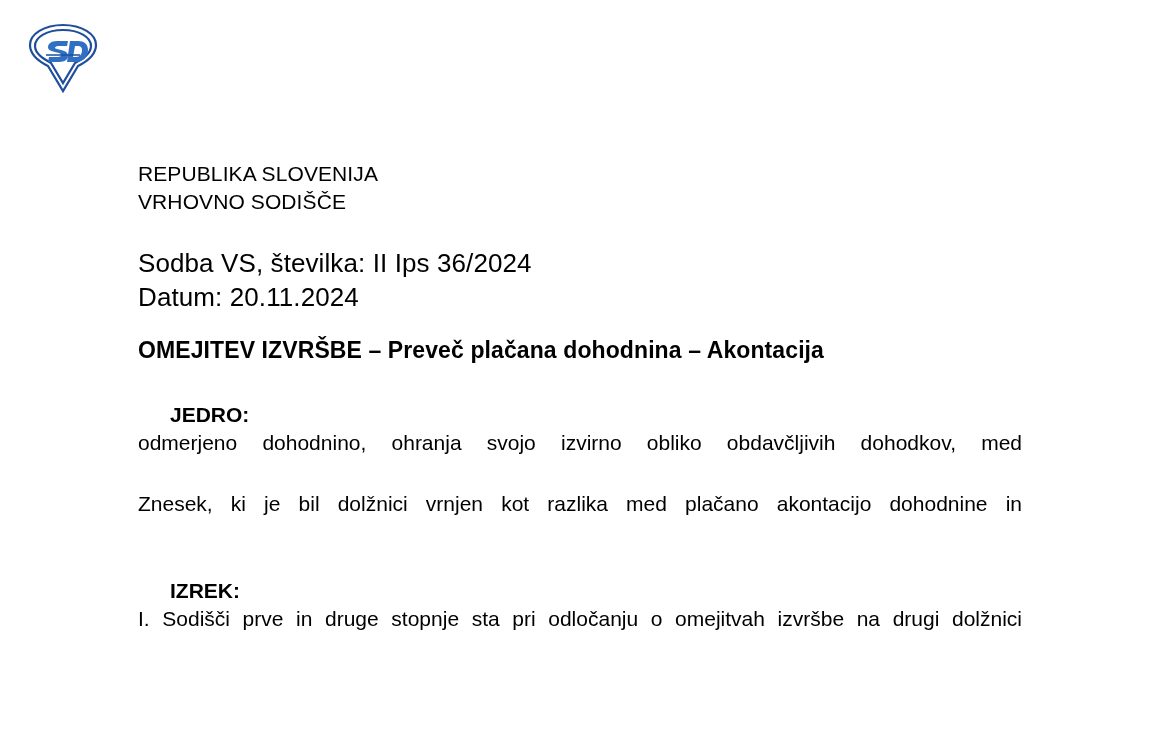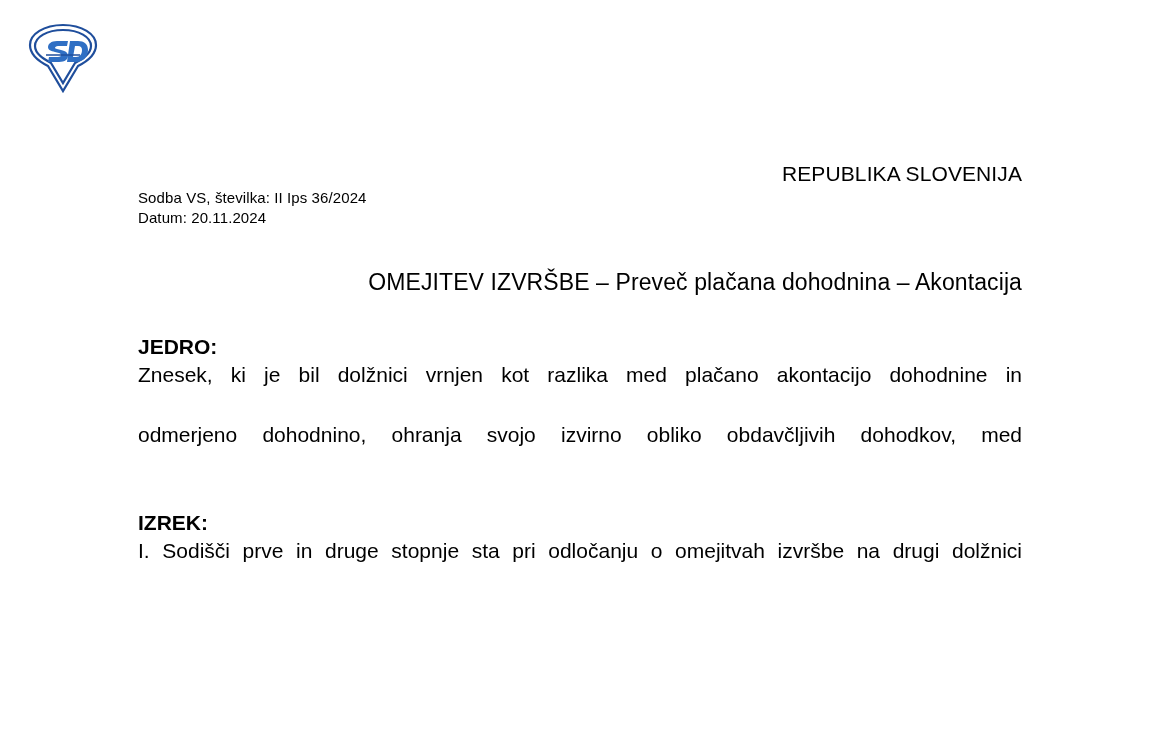--- a/index.html
+++ b/index.html
@@ -30,48 +30,49 @@
     position: absolute;
     left: 138px;
     top: 160px;
     width: 884px;
   }
 
   .org-block {
     font-size: 21px;
     line-height: 1.33;
     letter-spacing: 0.1px;
-    text-align: right;
   }
 
   .meta-block {
-    font-size: 15px;
+    margin-top: 30px;
+    font-size: 26px;
     line-height: 1.33;
     letter-spacing: 0.1px;
   }
 
   .title {
-    margin-top: 39px;
+    margin-top: 20px;
     font-size: 23px;
-    font-weight: normal;
+    font-weight: bold;
     line-height: 1.38;
-    text-align: right;
+    text-align: left;
     letter-spacing: 0.1px;
   }
   .title .first-line {
     display: block;
   }
 
   .section {
     margin-top: 34px;
   }
   .section-heading {
     font-size: 21px;
     font-weight: bold;
     line-height: 1.3;
+    margin-left: 32px;
   }
   .section-body {
     font-size: 21px;
     line-height: 1.44;
     text-align: justify;
     text-justify: inter-word;
   }
 
   
   .jline {
@@ -104,36 +105,37 @@
       <path d="M46 19 l-3 21 h9 c7 0 12 -5 12 -12 0 -6 -4 -9 -10 -9 z m5 5 h3 c3 0 4 2 4 4 0 4 -2 7 -6 7 h-3 z"></path>
     </g>
     <path d="M22 33 h34" stroke="#1f4e9c" stroke-width="1.6" fill="none"></path>
   </svg>
 </div>
 
 <div class="doc">
 
   <div class="org-block">
     <div>REPUBLIKA SLOVENIJA</div>
+    <div>VRHOVNO SODIŠČE</div>
   </div>
 
   <div class="meta-block">
     <div>Sodba VS, številka: II Ips 36/2024</div>
     <div>Datum: 20.11.2024</div>
   </div>
 
   <div class="title">
     <span class="first-line">OMEJITEV IZVRŠBE – Preveč plačana dohodnina – Akontacija</span>
   </div>
 
   <div class="section">
     <div class="section-heading">JEDRO:</div>
     <div class="section-body">
+      <span class="jline">odmerjeno dohodnino, ohranja svojo izvirno obliko obdavčljivih dohodkov, med</span>
       <span class="jline">Znesek, ki je bil dolžnici vrnjen kot razlika med plačano akontacijo dohodnine in</span>
-      <span class="jline">odmerjeno dohodnino, ohranja svojo izvirno obliko obdavčljivih dohodkov, med</span>
     </div>
   </div>
 
   <div class="section section-izrek">
     <div class="section-heading">IZREK:</div>
     <div class="section-body">
       <span class="jline">I. Sodišči prve in druge stopnje sta pri odločanju o omejitvah izvršbe na drugi dolžnici</span>
 
     </div>
   </div>

